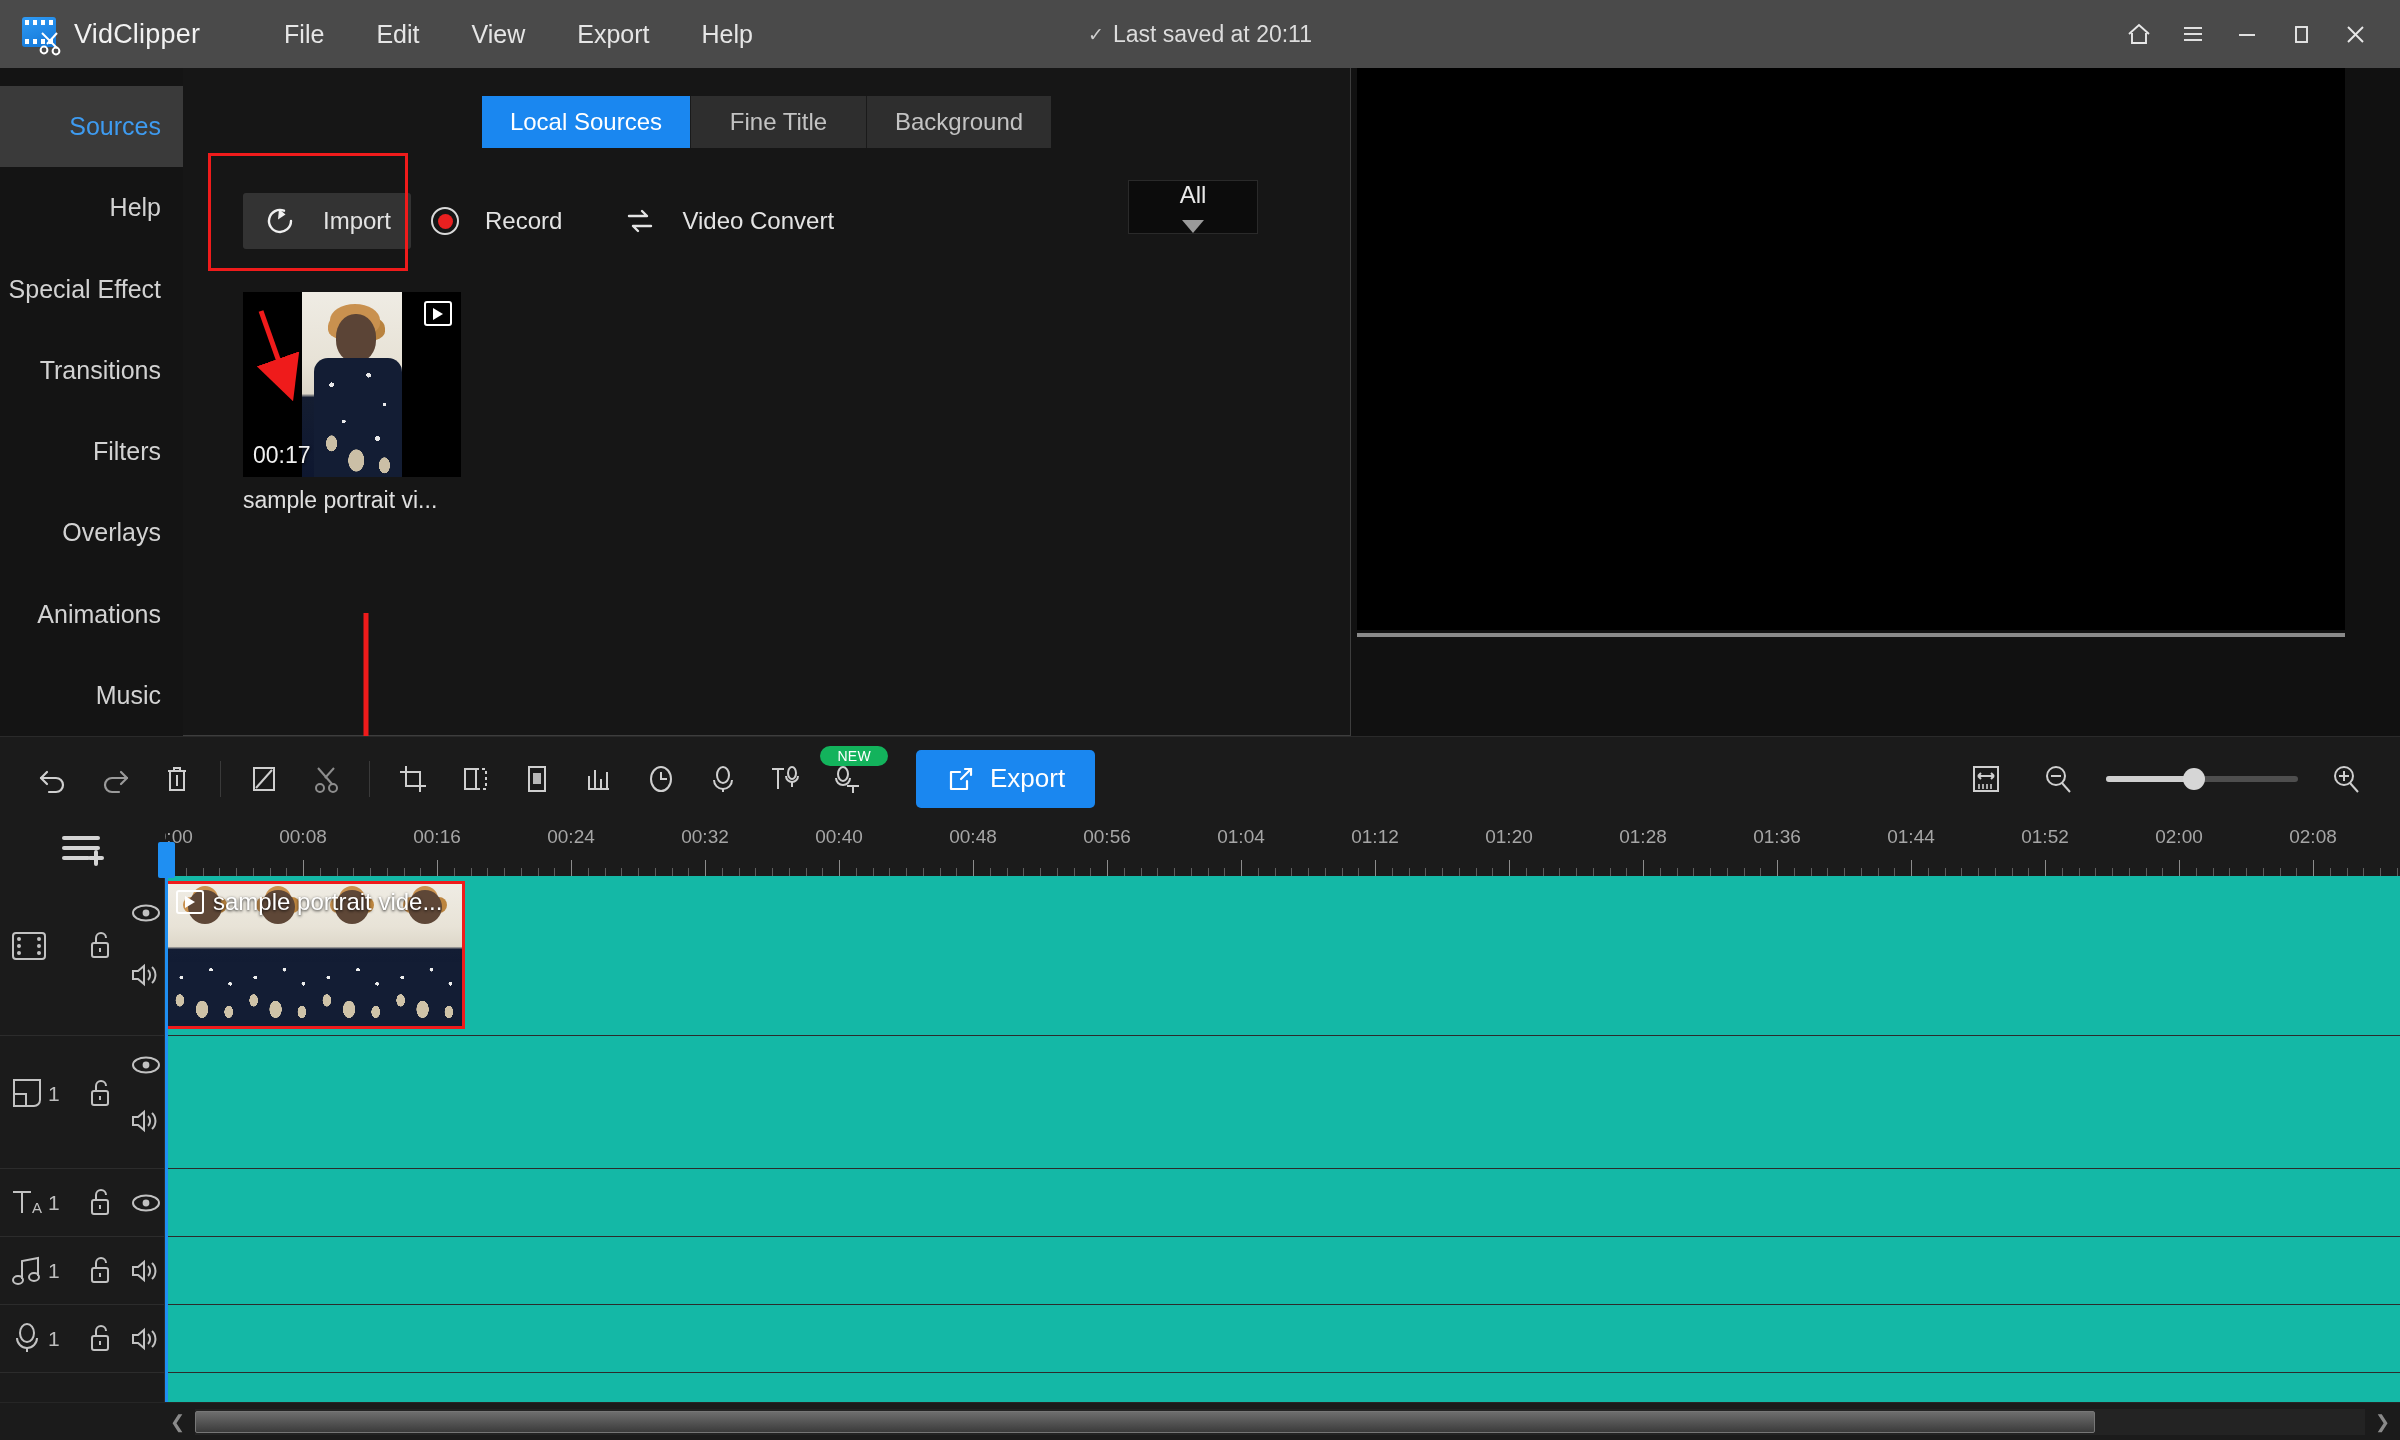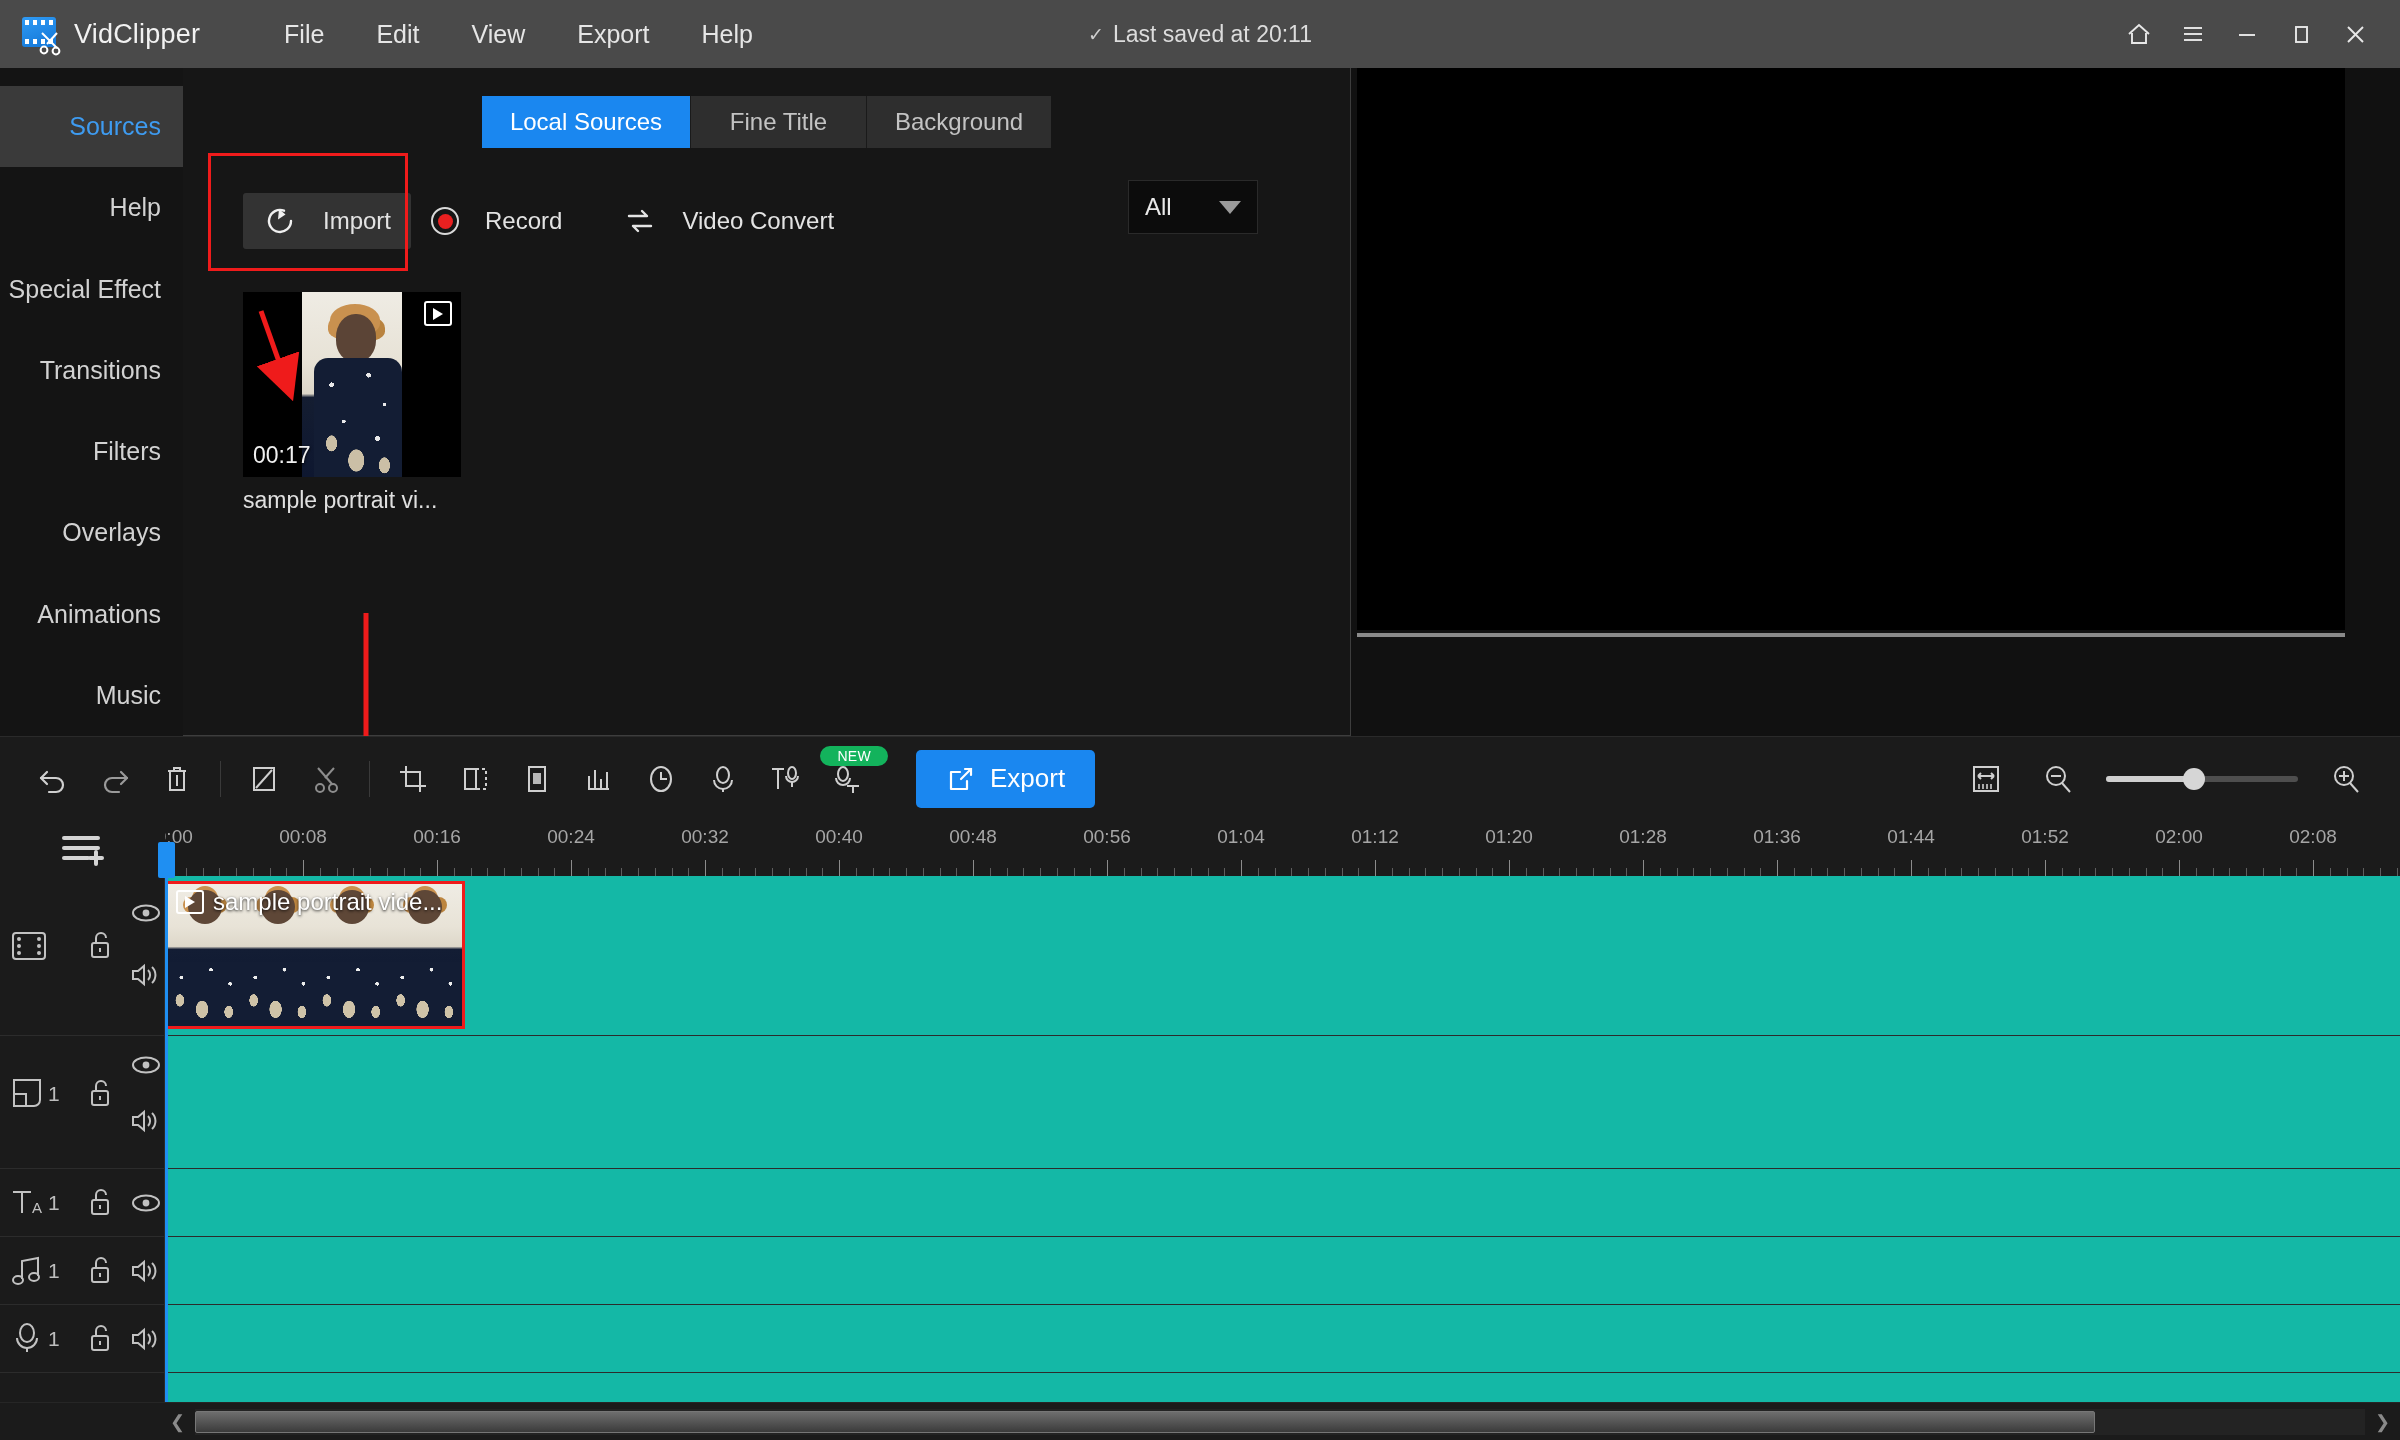--- a/index.html
+++ b/index.html
@@ -98,20 +98,21 @@
     width:28px; height:28px; border-radius:50%; border:2px solid #d9d9d9;
     display:flex; align-items:center; justify-content:center;
   }
   .rec-dot i{ width:15px; height:15px; border-radius:50%; background:#e92020; display:block; }
 
   .filter-select{
     position:absolute; right:92px; top:-4px; width:130px; height:54px;
     background:#0c0c0c; border:1px solid #2a2a2a; display:flex; align-items:center;
     justify-content:space-between; padding:0 16px; font-size:24px; color:#e9e9e9;
     cursor:default;
+    flex-direction:column;
   }
   .caret{ width:0;height:0;border-left:11px solid transparent;border-right:11px solid transparent;border-top:13px solid #9a9a9a; }
 
   
   .media-grid{ padding:34px 0 0 60px; display:flex; gap:28px; }
   .media-card{ width:218px; cursor:default; }
   .thumb{
     width:218px; height:185px; background:#000; position:relative; overflow:hidden;
   }
   .thumb .portrait{

